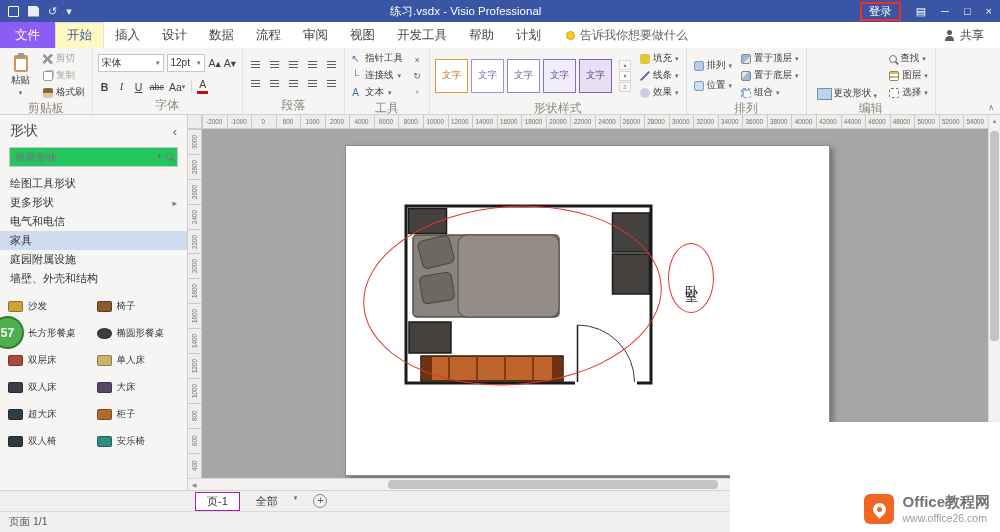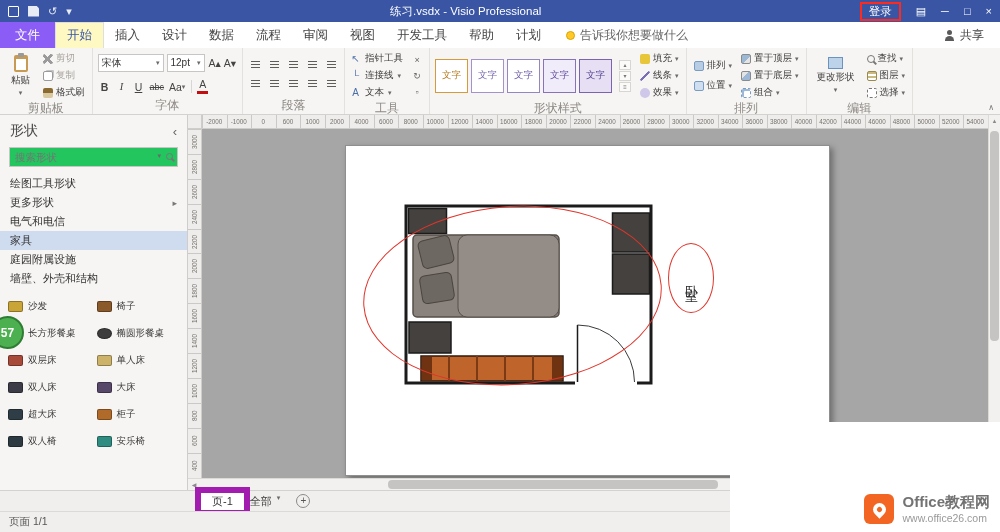--- a/index.html
+++ b/index.html
@@ -80,21 +80,21 @@
 .gal-arrows{display:flex;flex-direction:column;justify-content:center;gap:1px;padding:0 2px}
 .gal-arrows span{height:10px;width:12px;display:flex;align-items:center;justify-content:center;border:1px solid #d8d6d2;background:#fbfaf9;font-size:6px;color:#777}
 .fill-ic{background:#e8c63a}
 .line-ic{background:linear-gradient(135deg,transparent 42%,#7a6fb5 42% 58%,transparent 58%)}
 .fx-ic{background:#cfc8e8;border-radius:50%}
 .arrange-ic{background:#b8cde4;border:1px solid #7a9cc0}
 .pos-ic{background:#d0dff0;border:1px solid #7a9cc0}
 .front-ic{background:linear-gradient(135deg,#9db8d6 0 60%,#e4e4e4 60%);border:1px solid #8a8a8a}
 .back-ic{background:linear-gradient(315deg,#9db8d6 0 60%,#e4e4e4 60%);border:1px solid #8a8a8a}
 .group-ic{background:#fff;border:1px dashed #7a9cc0;box-shadow:inset 2px 2px 0 #9db8d6}
-.edit-big{display:flex;flex-direction:column;align-items:center;justify-content:center;gap:2px;font-size:9.5px;color:#3b3a39;padding:0 5px}
+.edit-big{display:flex;flex-direction:row;align-items:flex-end;justify-content:center;gap:2px;font-size:9.5px;color:#3b3a39;padding:0 5px}
 .shape-ch-ic{width:15px;height:12px;background:#bcd3ea;border:1px solid #6a93c0}
 .find-ic{border:1.5px solid #777;border-radius:50%;width:8px;height:8px;position:relative}
 .find-ic::after{content:"";position:absolute;right:-3px;bottom:-2px;width:4px;height:1.5px;background:#777;transform:rotate(45deg)}
 .layers-ic{background:repeating-linear-gradient(to bottom,#c9b97a 0 2px,#fff 2px 4px);border:1px solid #9a8a50}
 .select-ic{border:1px dashed #777;background:#fff}
 .ribbon-collapse{position:absolute;right:6px;bottom:2px;font-size:8px;color:#777}
 
 
 #panel{position:absolute;left:0;top:115px;width:188px;height:375px;background:#f6f5f3;border-right:1px solid #cfcdc9;overflow:hidden;z-index:10}
 .panel-head{display:flex;justify-content:space-between;align-items:center;padding:7px 10px 3px;font-size:14px;color:#4a4a4a}
@@ -128,22 +128,22 @@
 #vscroll{position:absolute;right:0;top:0;width:12px;bottom:12px;background:#f2f1f0;border-left:1px solid #dcdad7}
 .scroll-arrow{display:block;height:12px;text-align:center;font-size:6px;color:#8a8a8a;line-height:12px}
 .vthumb{position:absolute;top:16px;left:1px;width:9px;height:210px;background:#c6c4c2;border-radius:4px}
 #hscroll{position:absolute;left:0;right:12px;bottom:0;height:12px;background:#f2f1f0;border-top:1px solid #dcdad7}
 #hscroll .scroll-arrow{position:absolute;left:0;top:0;width:12px}
 .hthumb{position:absolute;left:200px;top:1px;width:330px;height:9px;background:#c6c4c2;border-radius:4px}
 
 
 #pagebar{position:absolute;left:0;top:490px;width:100%;height:21px;background:#f0efed;border-top:1px solid #d4d2cf;display:flex;align-items:center;font-size:11px;color:#444;z-index:6}
 .pb-spacer{width:195px}
-.page-tab{background:#fff;border:6px solid #a21caf;padding:1px 11px;color:#333}
-.all-tab{display:flex;gap:5px}
+.page-tab{background:#fff;border:1px solid #a21caf;padding:1px 11px;color:#333}
+.all-tab{margin-left:16px;display:flex;gap:16px}
 .add-page{margin-left:16px;width:14px;height:14px;border:1px solid #8a8a8a;border-radius:50%;display:flex;align-items:center;justify-content:center;font-size:10px;color:#555;line-height:1}
 #statusbar{position:absolute;left:0;top:511px;width:100%;height:21px;background:#f0efed;border-top:1px solid #dcdad7;display:flex;align-items:center;padding:0 9px;font-size:10.5px;color:#555;z-index:6}
 
 
 #wm-overlay{position:absolute;right:0;bottom:0;width:270px;height:110px;background:#fff;border-top-left-radius:26px;z-index:20;display:flex;align-items:flex-end;justify-content:flex-end;padding:0 10px 7px 0}
 .wm{display:flex;align-items:center;gap:8px}
 .wm-logo{width:30px;height:30px;background:#f26522;border-radius:6px;display:flex;align-items:center;justify-content:center}
 .pin{width:13px;height:13px;background:#fff;border-radius:50% 50% 50% 0;transform:rotate(-45deg);position:relative}
 .pin::after{content:"";position:absolute;left:4px;top:4px;width:5px;height:5px;background:#f26522;border-radius:50%}
 .wm-text{display:flex;flex-direction:column;line-height:1.25}

